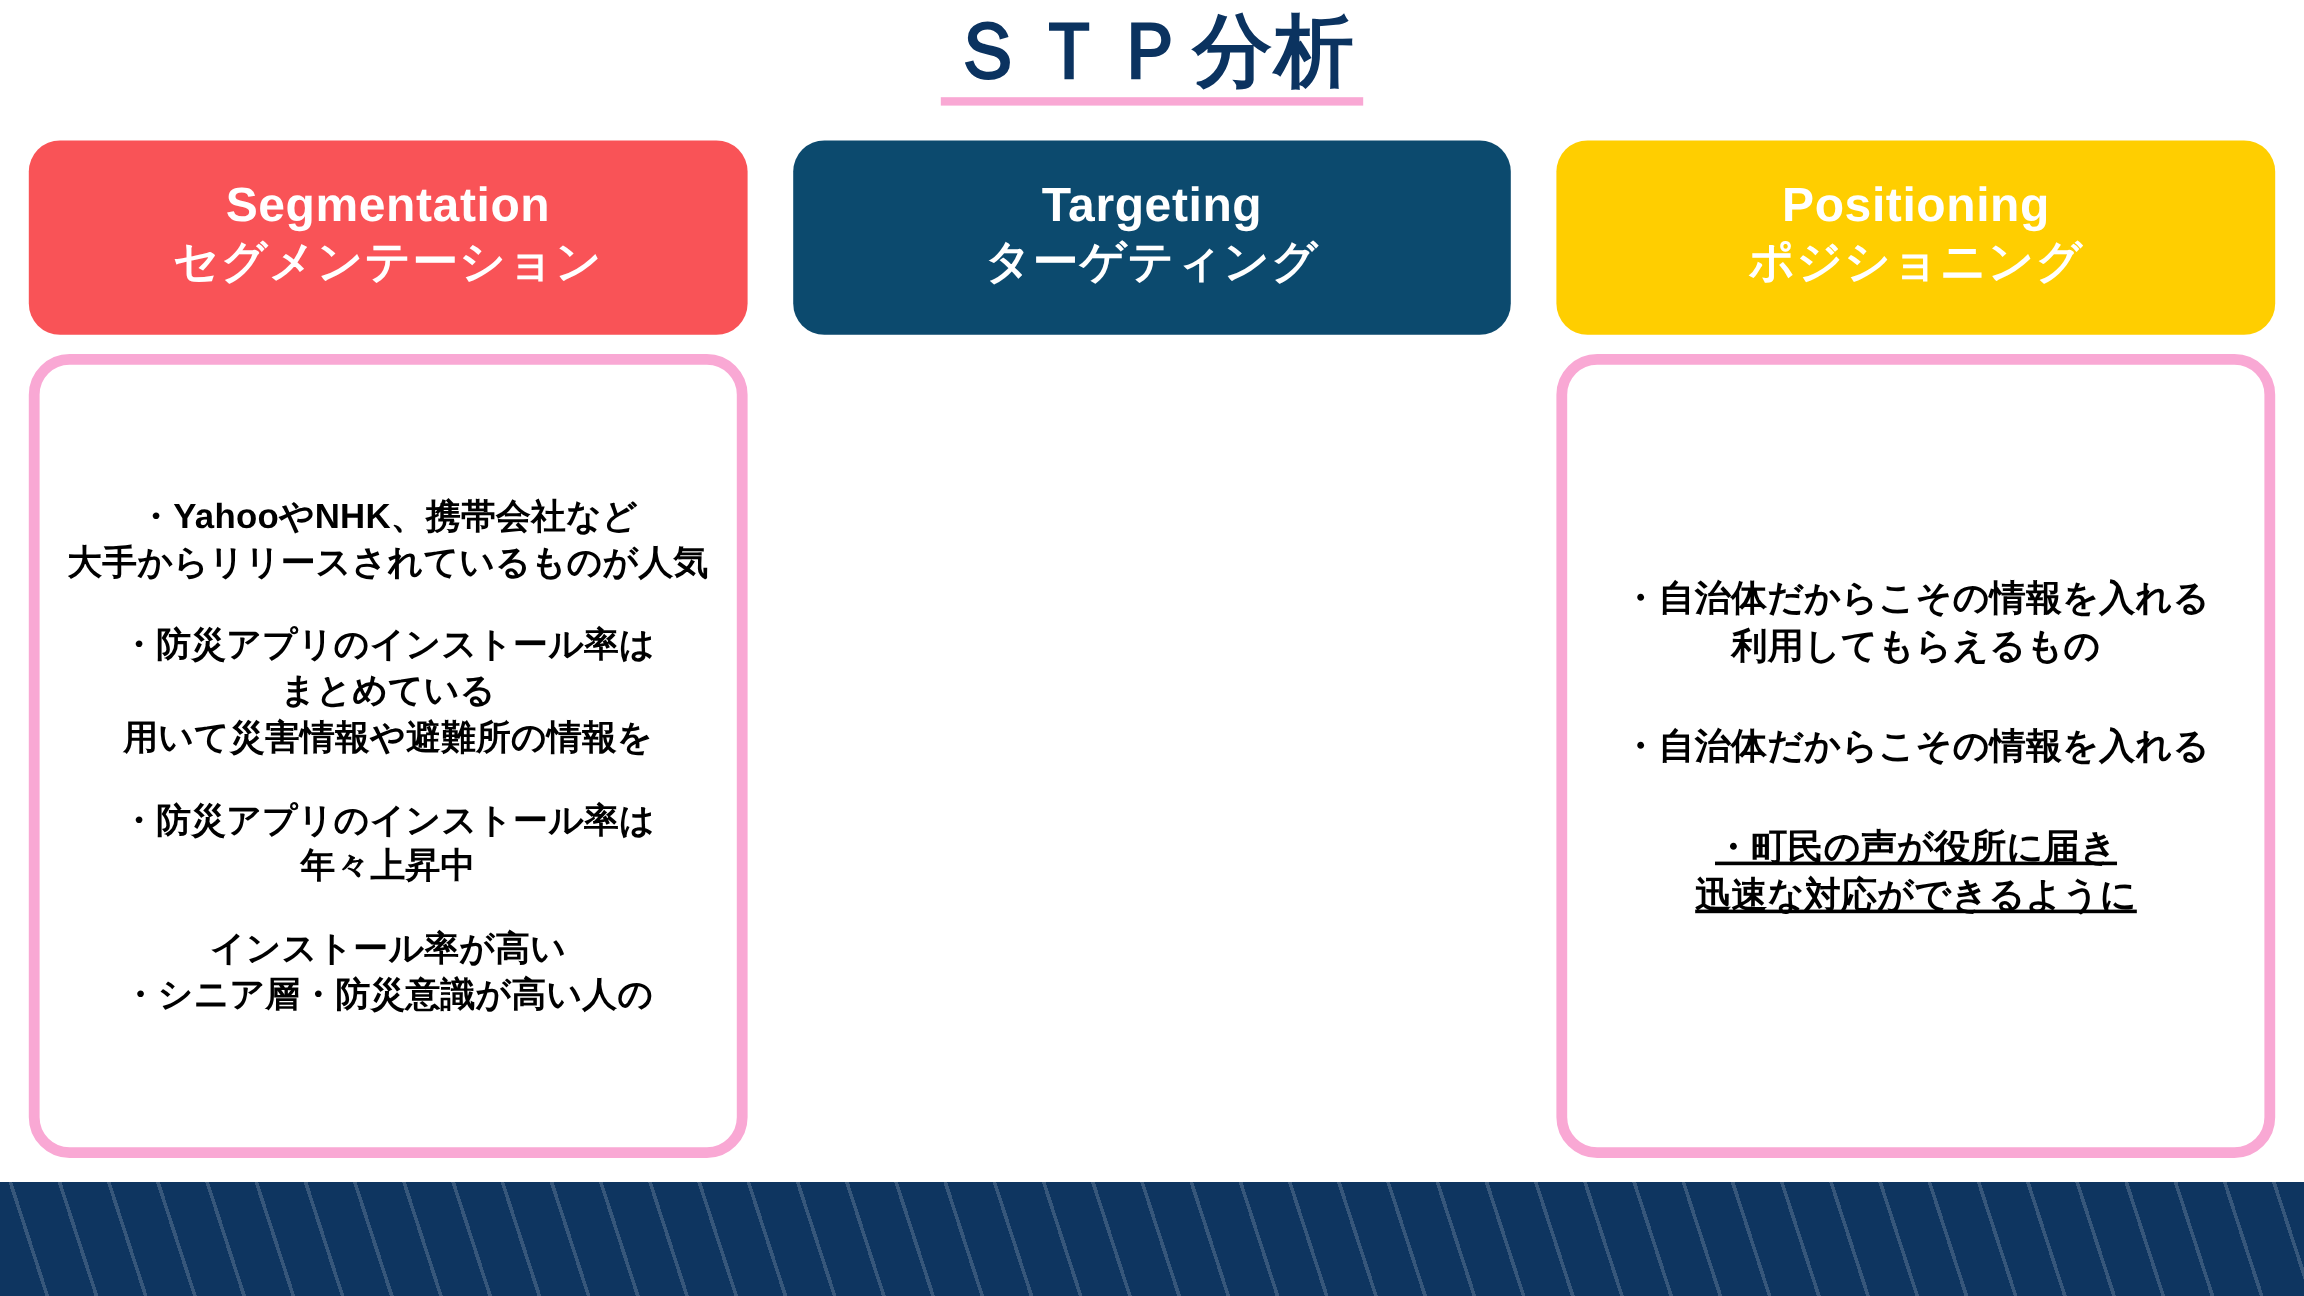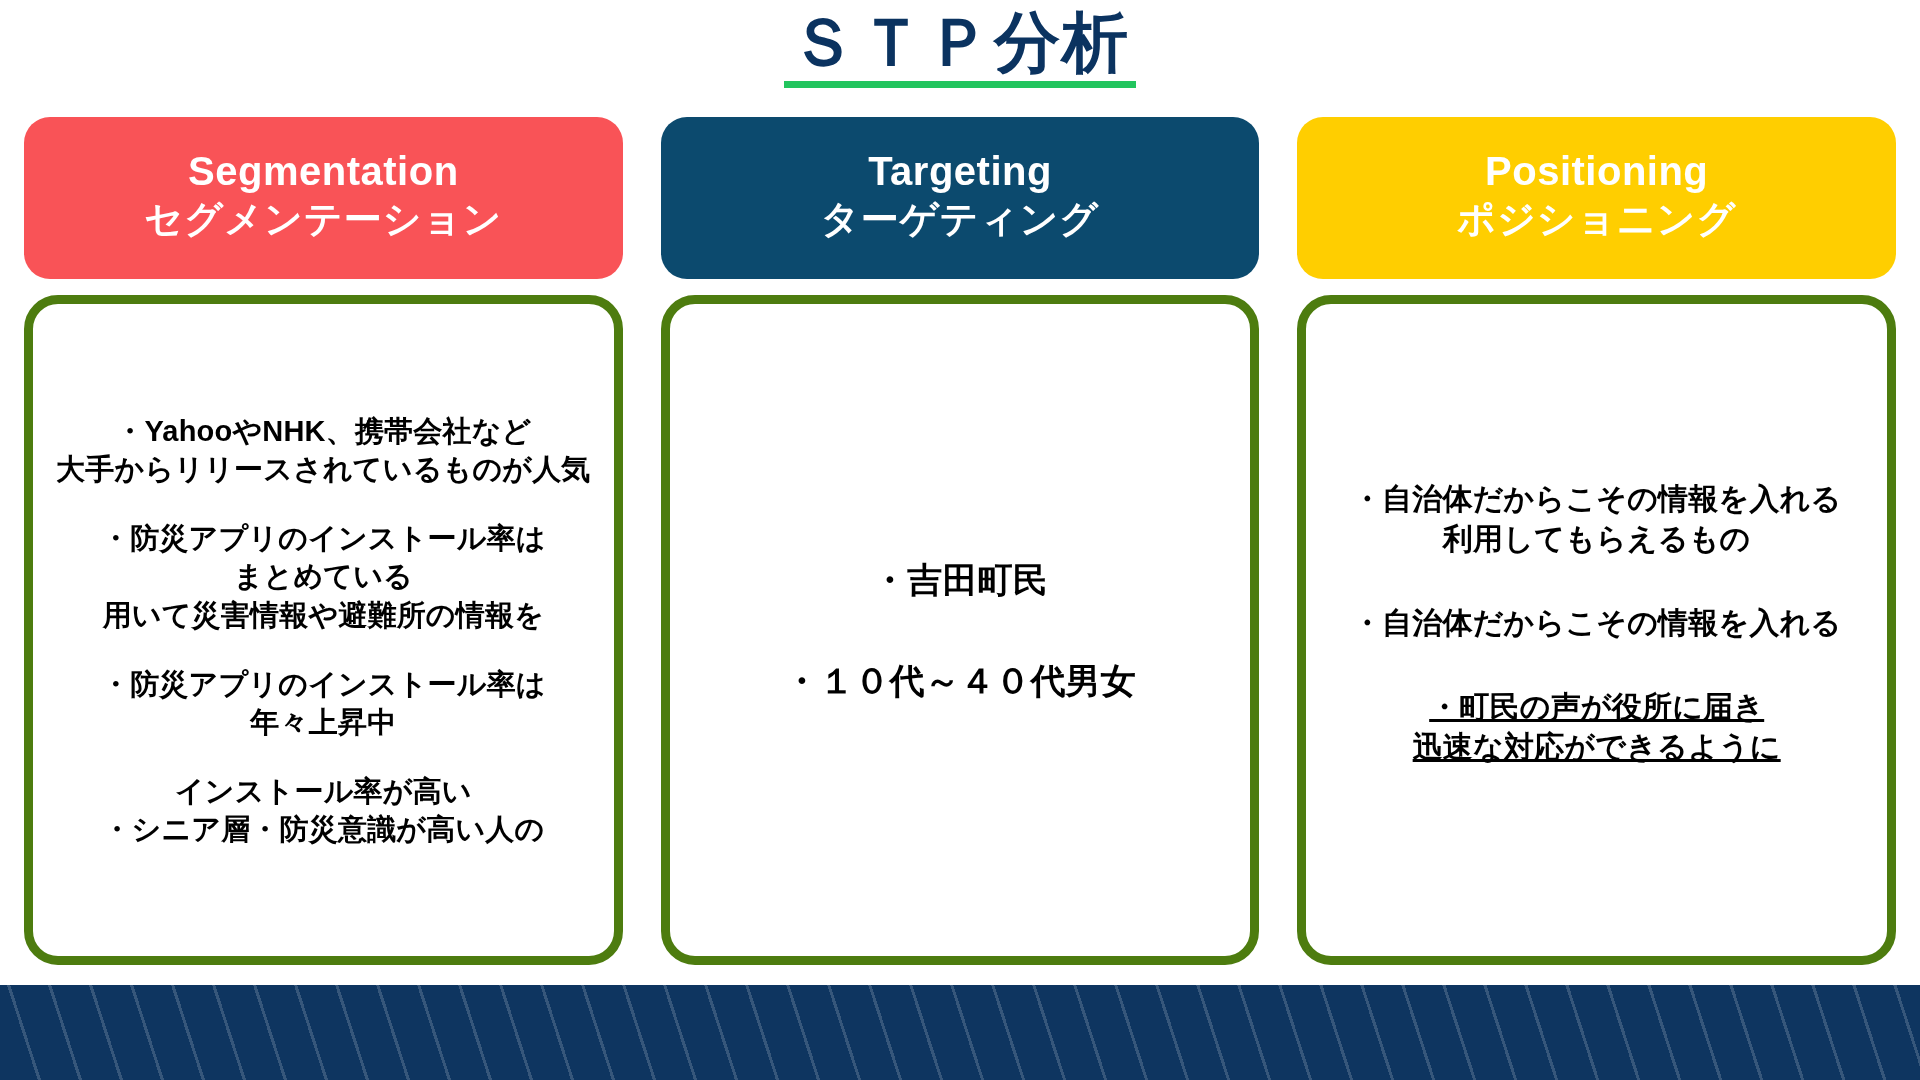--- a/index.html
+++ b/index.html
@@ -22,21 +22,21 @@
     padding-top: 8px;
     box-sizing: border-box;
   }
   .slide-title {
     display: inline-block;
     font-size: 66px;
     font-weight: 700;
     color: #0b3360;
     letter-spacing: 2px;
     line-height: 1.05;
-    border-bottom: 7px solid #22c55e;
+    border-bottom: 7px solid #f9a8d4;
     padding: 0 6px 4px 6px;
     white-space: nowrap;
   }
 
   
   .columns {
     display: flex;
     justify-content: space-between;
     align-items: flex-start;
     padding: 18px 24px 0 24px;
@@ -76,21 +76,21 @@
     line-height: 1.18;
     letter-spacing: 1px;
   }
   .pill.red    { background: #f95357; }
   .pill.orange { background: #0c4a6e; }
   .pill.yellow { background: #ffce00; }
 
   
   .card {
     margin-top: 16px;
-    border: 9px solid #4d7c0f;
+    border: 9px solid #f9a8d4;
     border-radius: 34px;
     background: #ffffff;
     height: 670px;
     box-sizing: border-box;
     padding: 26px 14px;
     display: flex;
     flex-direction: column;
     justify-content: center;
     align-items: center;
     overflow: hidden;
@@ -172,28 +172,20 @@
         <span class="bline">・シニア層・防災意識が高い人の</span>
       </div>
     </div>
   </div>
 
   <div class="column">
     <div class="pill orange">
       <div class="pill-en">Targeting</div>
       <div class="pill-jp">ターゲティング</div>
     </div>
-    <div class="card targeting">
-      <div class="bullet-group">
-        <span class="bline">・吉田町民</span>
-      </div>
-      <div class="bullet-group">
-        <span class="bline">・１０代～４０代男女</span>
-      </div>
-    </div>
   </div>
 
   <div class="column">
     <div class="pill yellow">
       <div class="pill-en">Positioning</div>
       <div class="pill-jp">ポジショニング</div>
     </div>
     <div class="card positioning">
       <div class="bullet-group">
         <span class="bline">・自治体だからこその情報を入れる</span>

